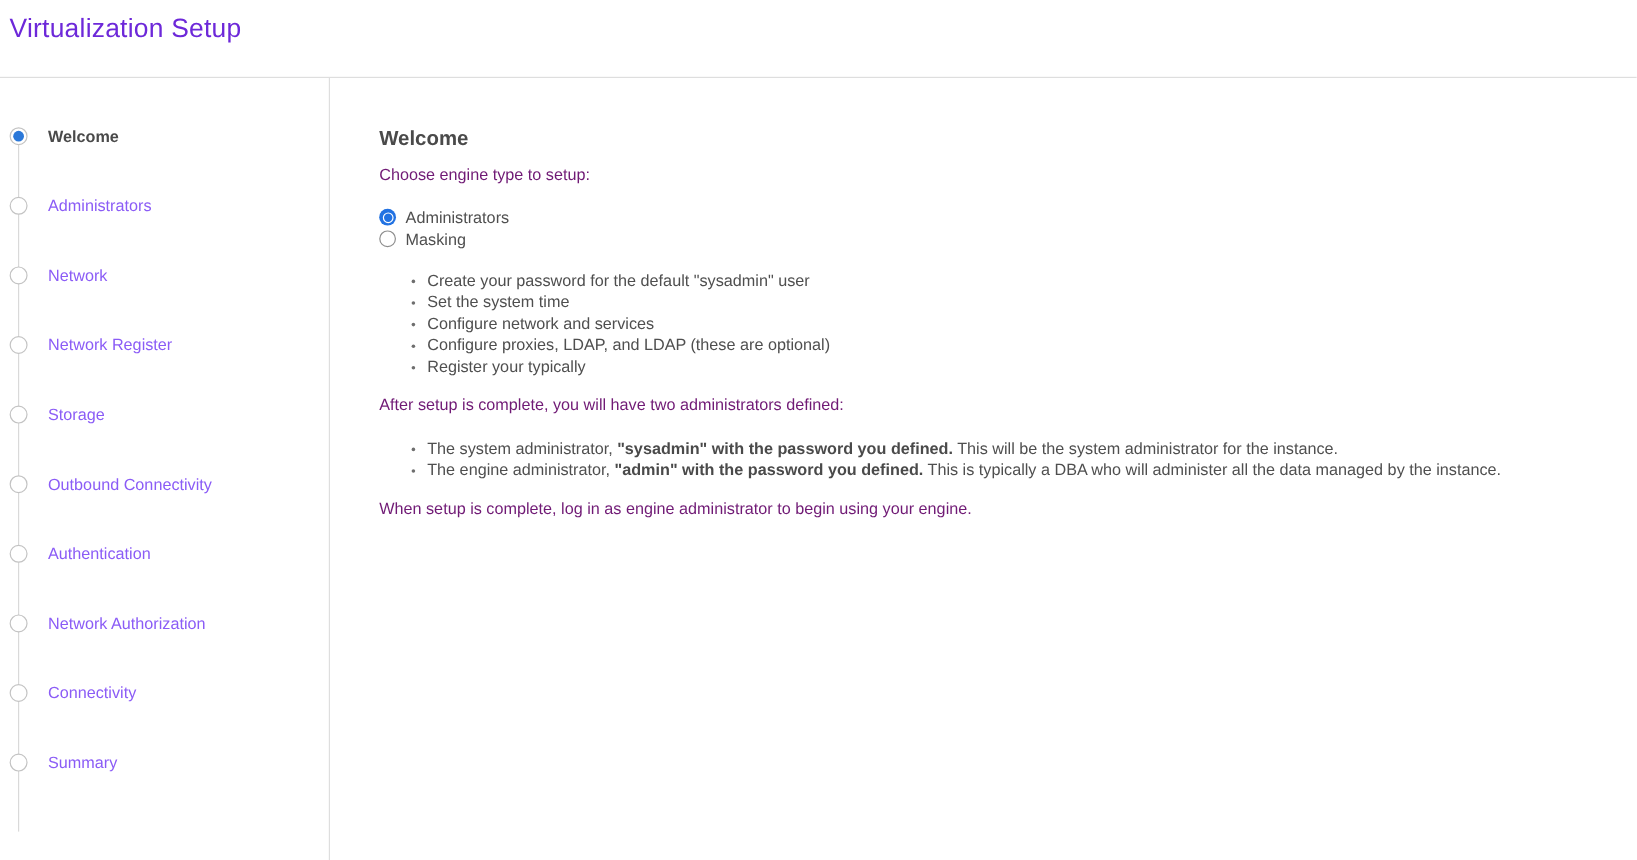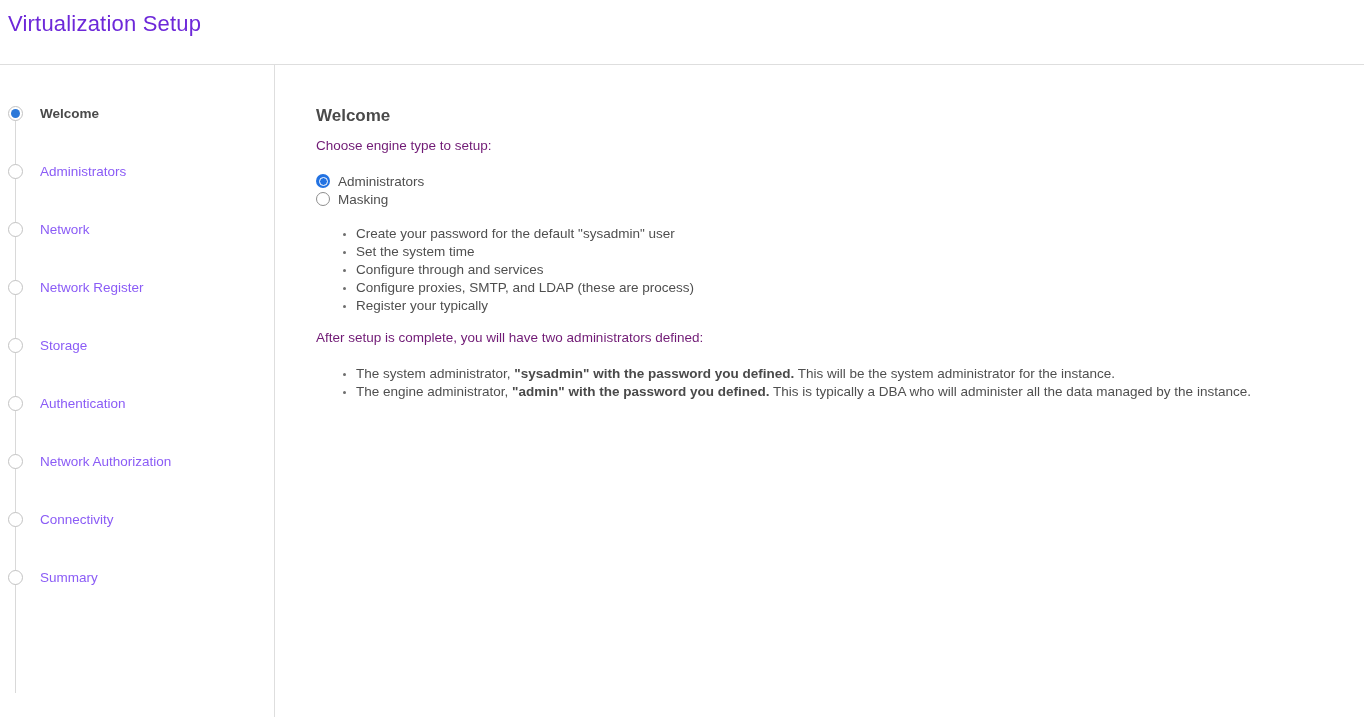--- a/index.html
+++ b/index.html
@@ -152,20 +152,24 @@
         <div class="step">
           <span class="step-dot"></span>
           <span class="step-label">Network Register</span>
         </div>
         <div class="step">
           <span class="step-dot"></span>
           <span class="step-label">Storage</span>
         </div>
         <div class="step">
           <span class="step-dot"></span>
+          <span class="step-label">Outbound Connectivity</span>
+        </div>
+        <div class="step">
+          <span class="step-dot"></span>
           <span class="step-label">Authentication</span>
         </div>
         <div class="step">
           <span class="step-dot"></span>
           <span class="step-label">Network Authorization</span>
         </div>
         <div class="step">
           <span class="step-dot"></span>
           <span class="step-label">Connectivity</span>
         </div>
@@ -189,27 +193,28 @@
         <div class="radio-row">
           <span class="radio unchecked"></span>
           <span class="radio-label">Masking</span>
         </div>
       </div>
 
 
     <ul class="bullets">
         <li>Create your password for the default "sysadmin" user</li>
         <li>Set the system time</li>
-        <li>Configure through and services</li>
-        <li>Configure proxies, SMTP, and LDAP (these are process)</li>
+        <li>Configure network and services</li>
+        <li>Configure proxies, LDAP, and LDAP (these are optional)</li>
         <li>Register your typically</li>
       </ul>
 
     <p class="para spacer-para">After setup is complete, you will have two administrators defined:</p>
 
     <ul class="bullets">
         <li>The system administrator, <b>"sysadmin" with the password you defined.</b> This will be the system administrator for the instance.</li>
         <li>The engine administrator, <b>"admin" with the password you defined.</b> This is typically a DBA who will administer all the data managed by the instance.</li>
       </ul>
 
+    <p class="para spacer-para">When setup is complete, log in as engine administrator to begin using your engine.</p>
   </main>
 
 </div>
 
 </body></html>

